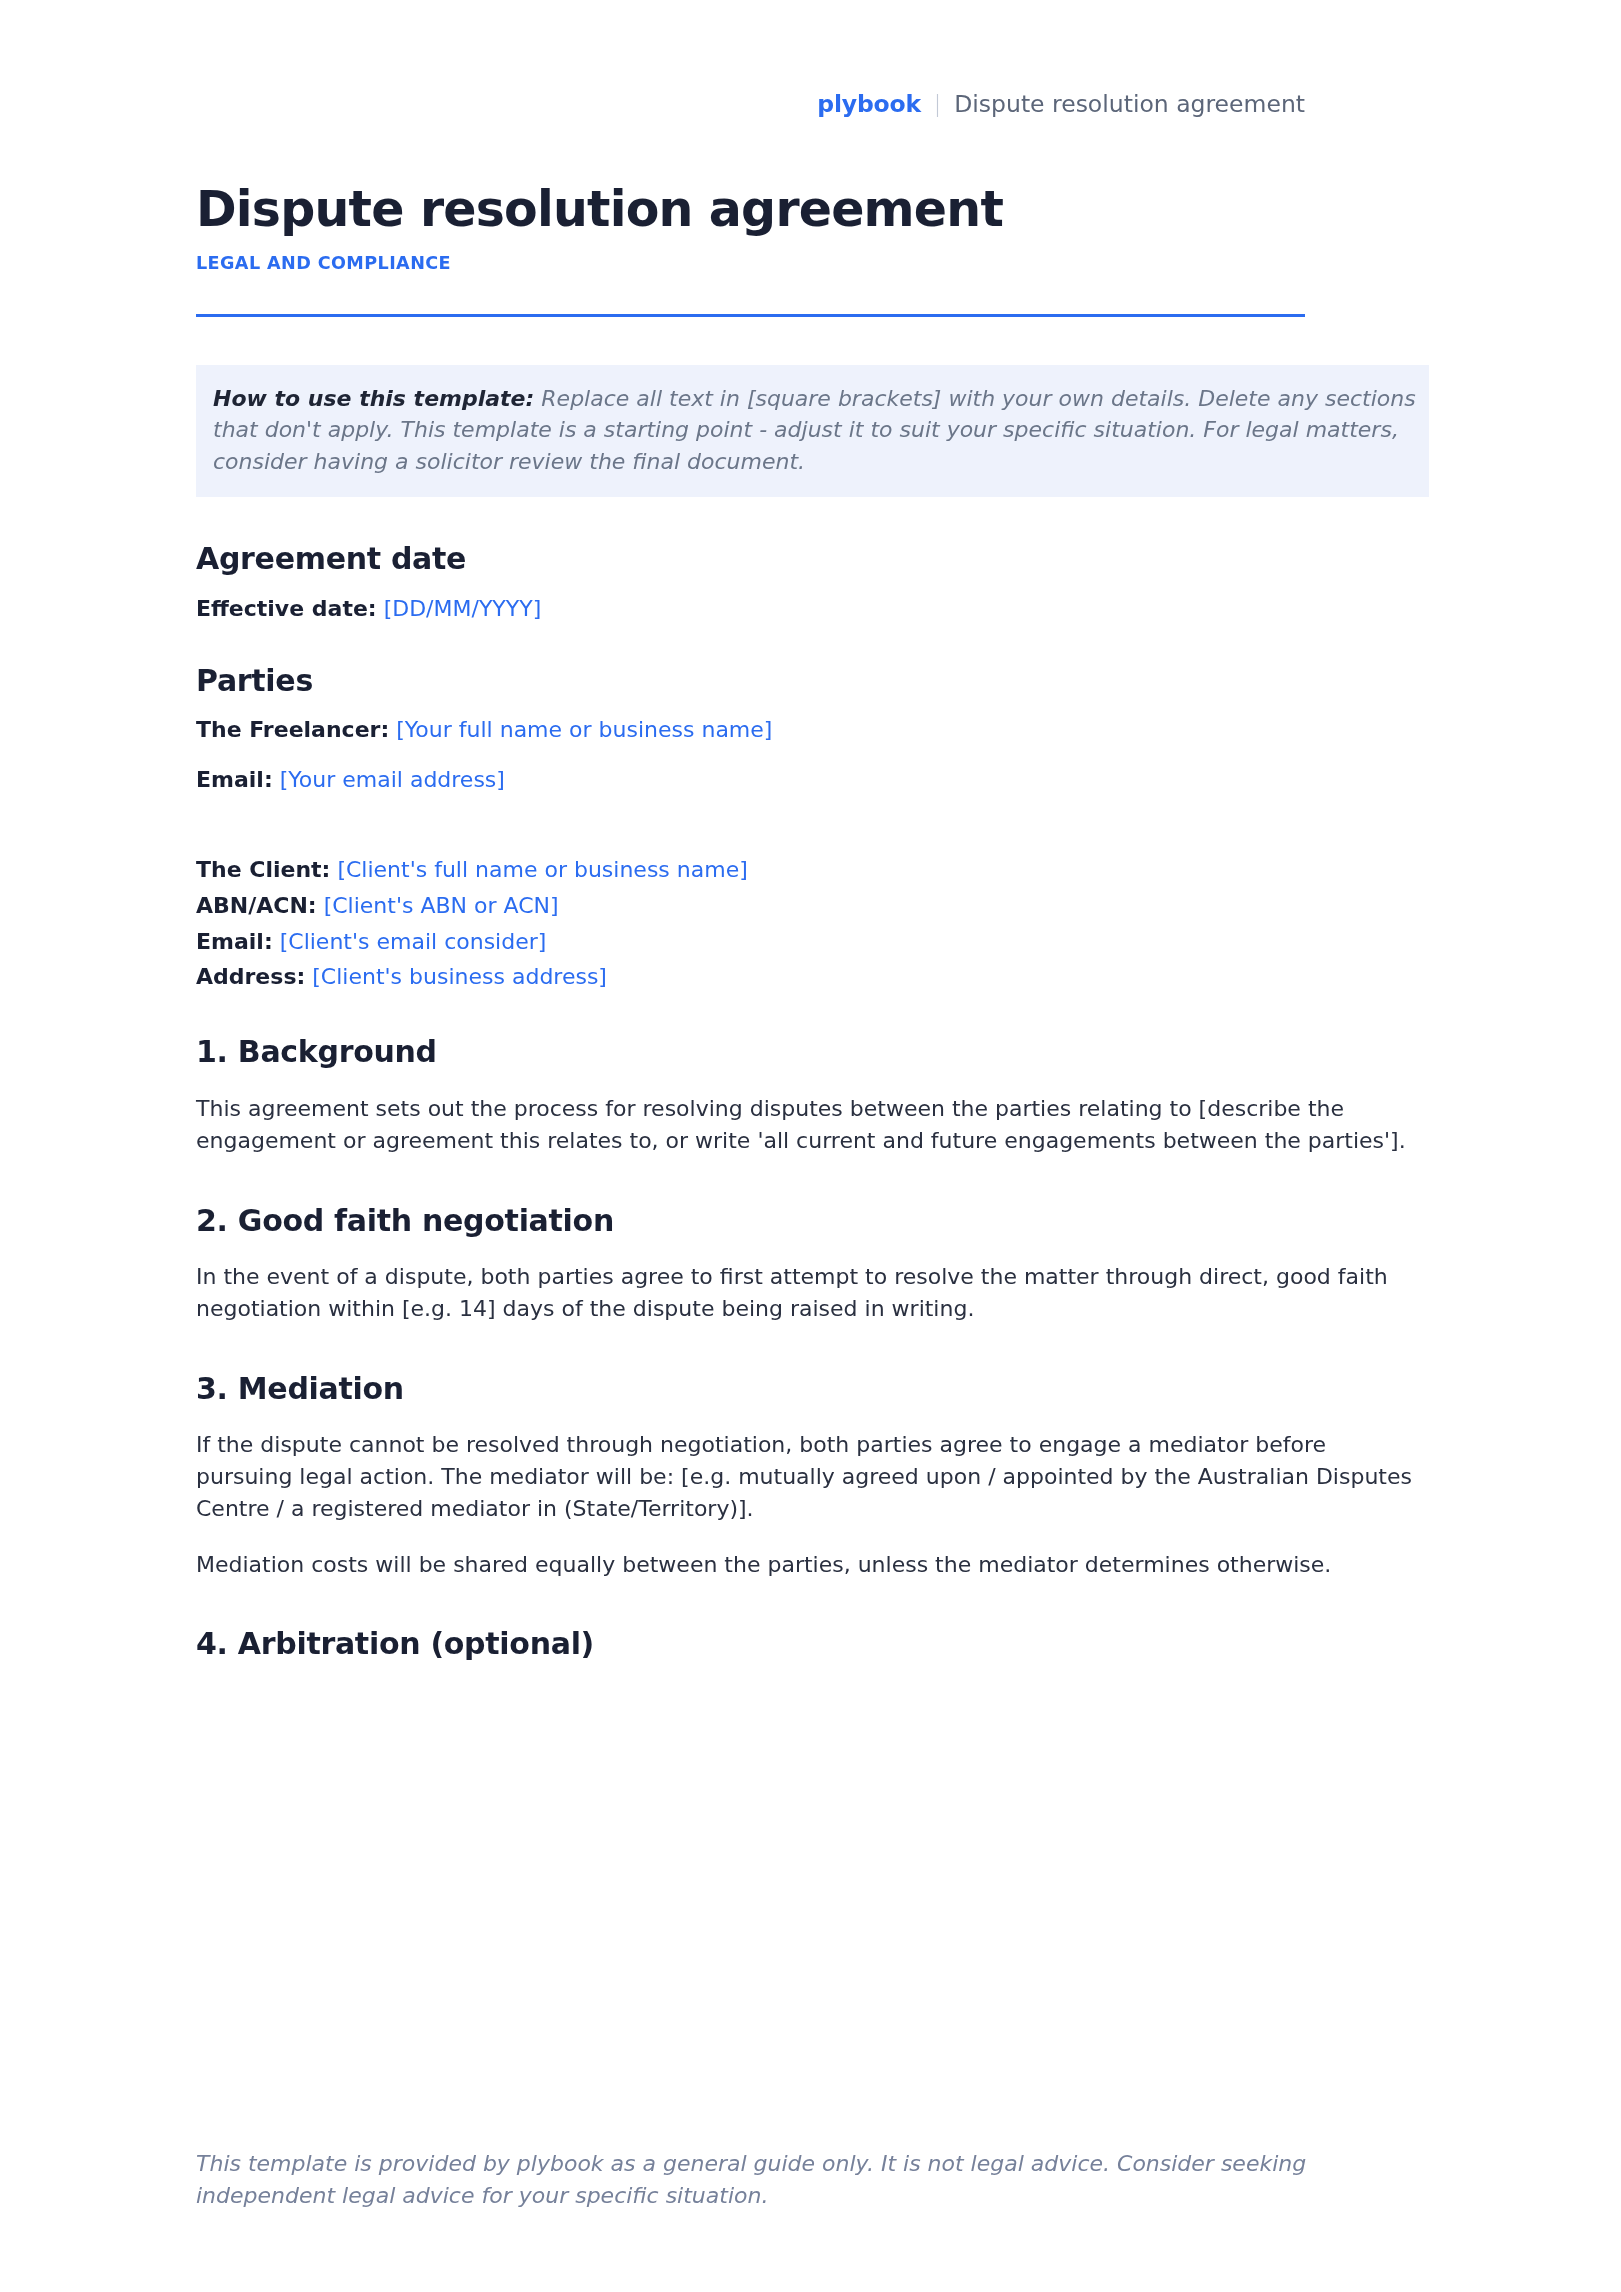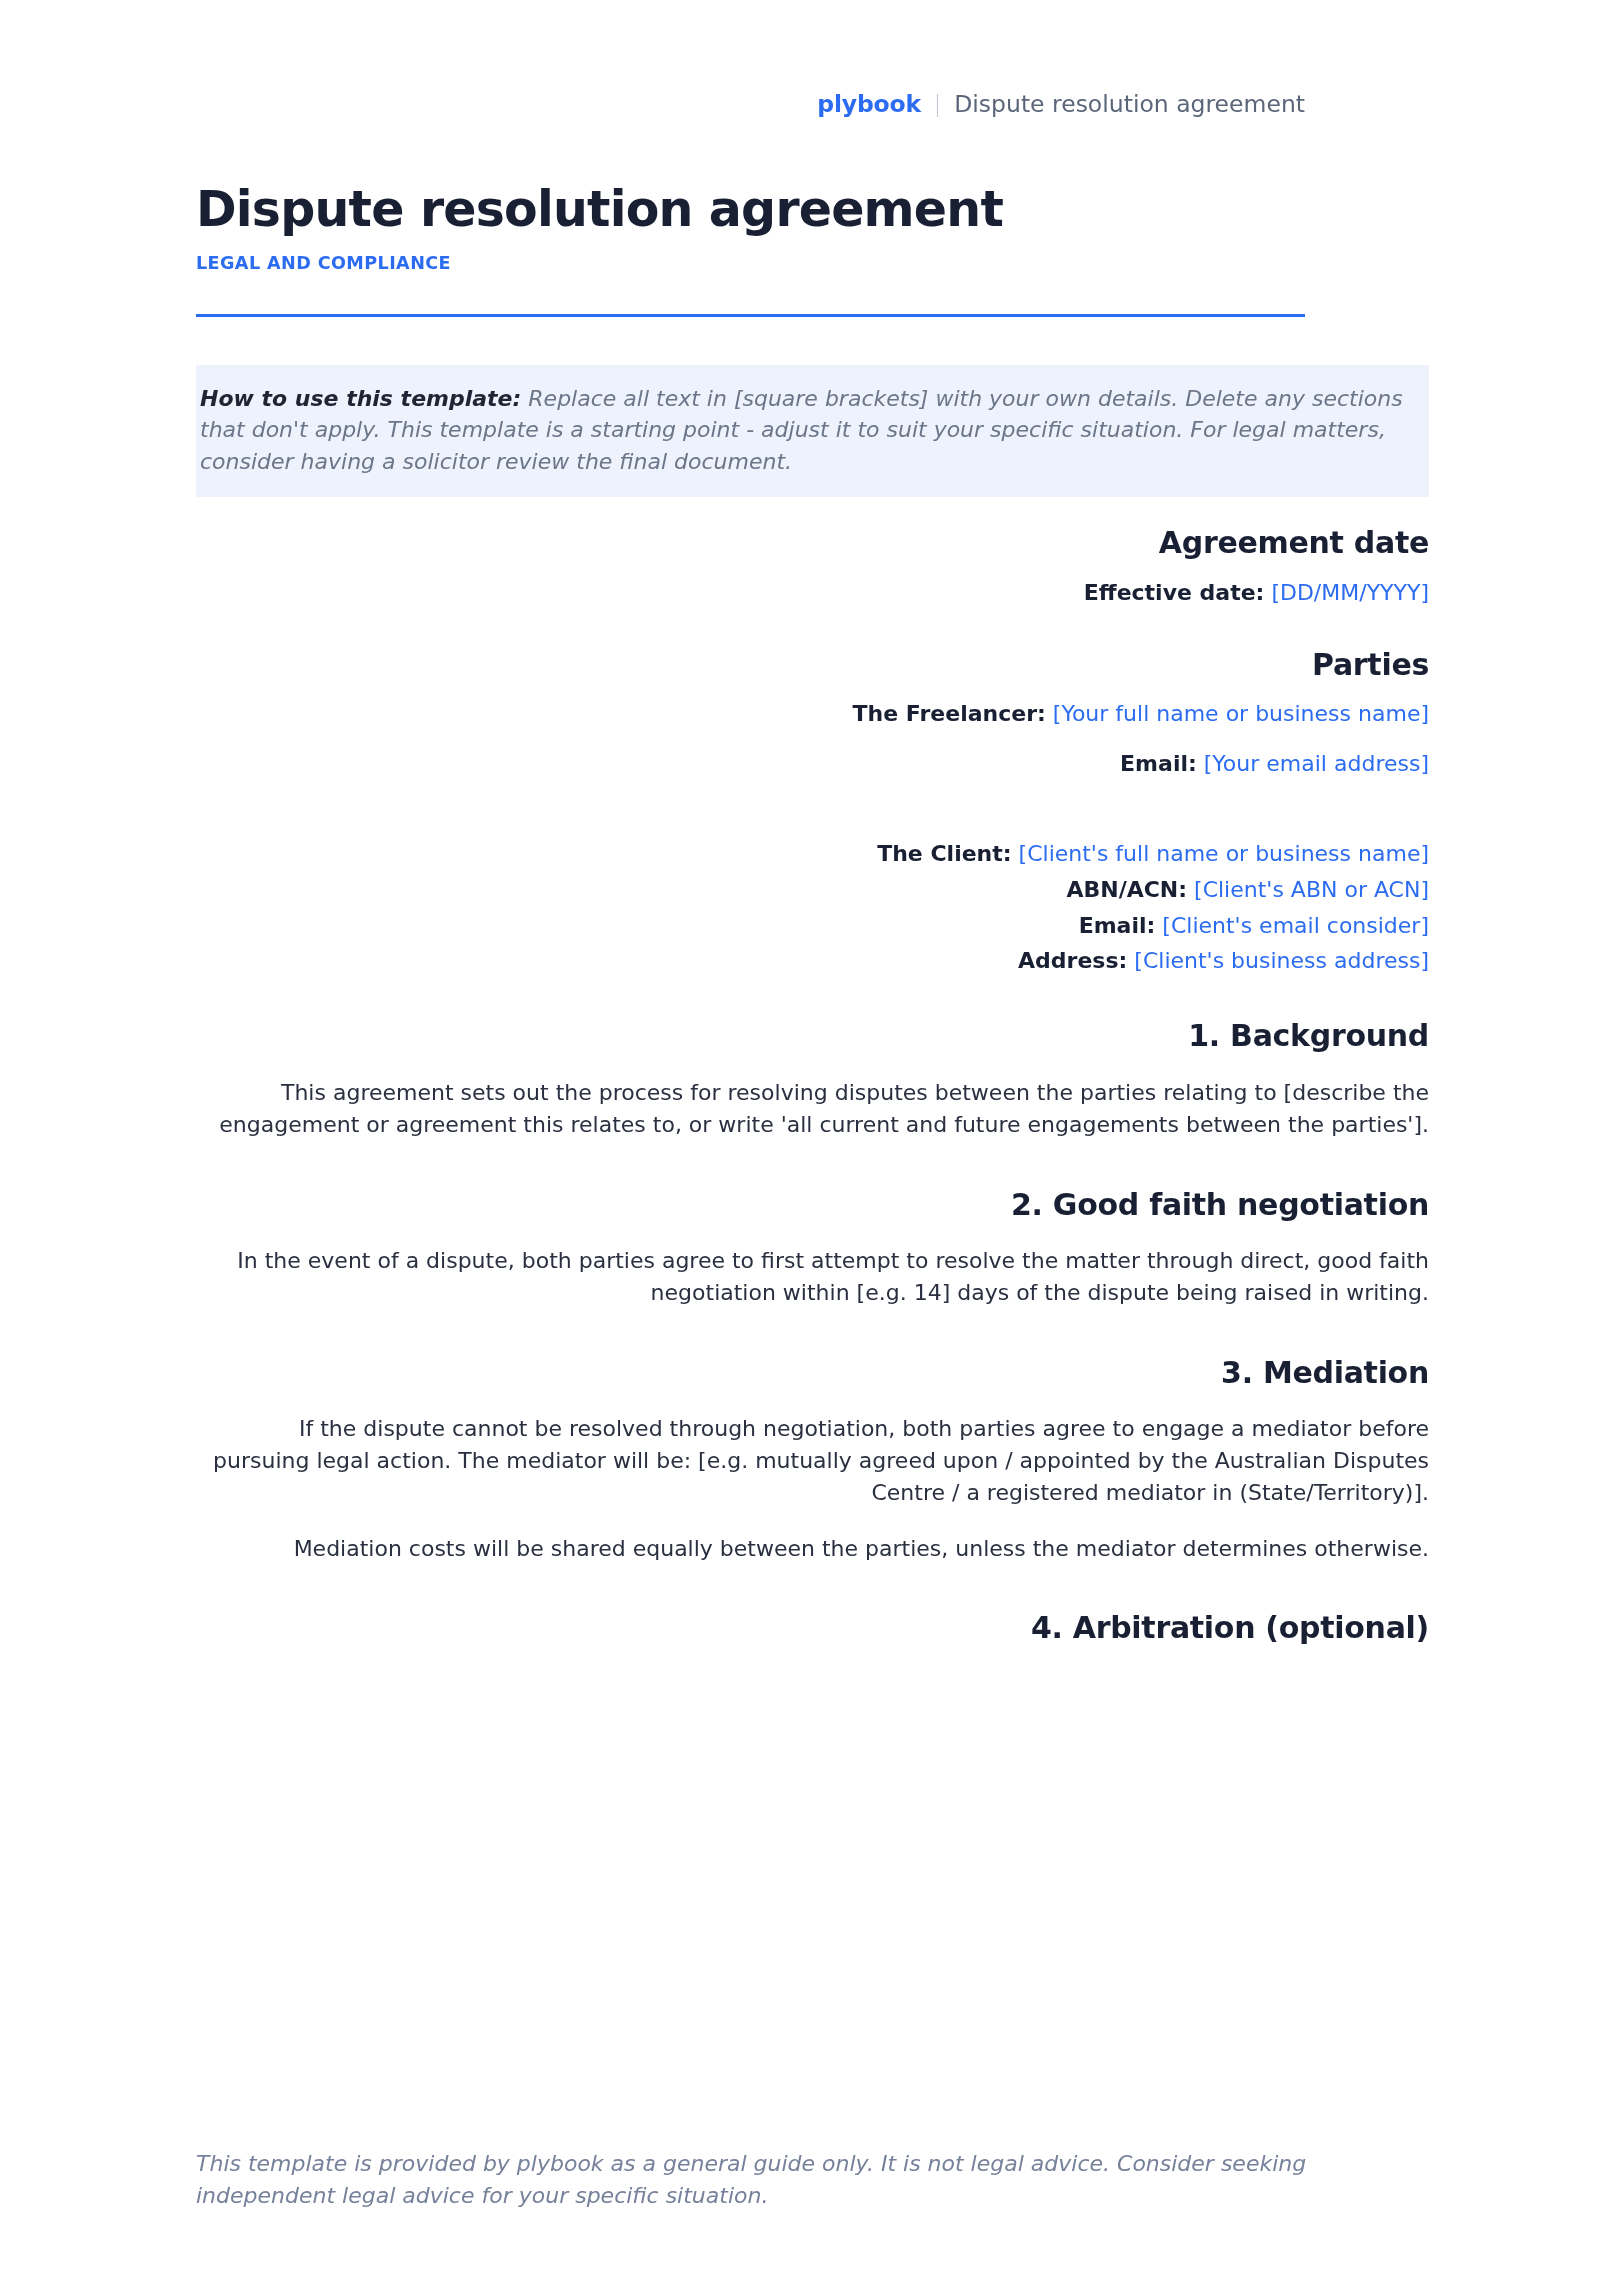--- a/index.html
+++ b/index.html
@@ -87,35 +87,34 @@
     box-sizing: border-box;
     background: #eef2fc;
     padding: 17.6px 11.8px 19.6px 0;
   }
   .callout-text {
     font-size: 22px;
     line-height: 1.43;
     font-style: italic;
     color: #6b7689;
     margin: 0;
-    padding-left: 4px;
+    padding-left: 17px;
   }
   .callout-text .lead {
     font-weight: bold;
     font-style: italic;
     color: #1f2535;
   }
 
   
   .content {
     position: absolute;
-    top: 525px;
+    top: 541px;
     left: 196px;
     width: 1233px;
-    text-align: right;
   }
   h2.section-h {
     margin: 0;
     font-size: 30px;
     font-weight: bold;
     color: #1a2033;
     letter-spacing: -0.3px;
     line-height: 1.2;
   }
   .field-line {

